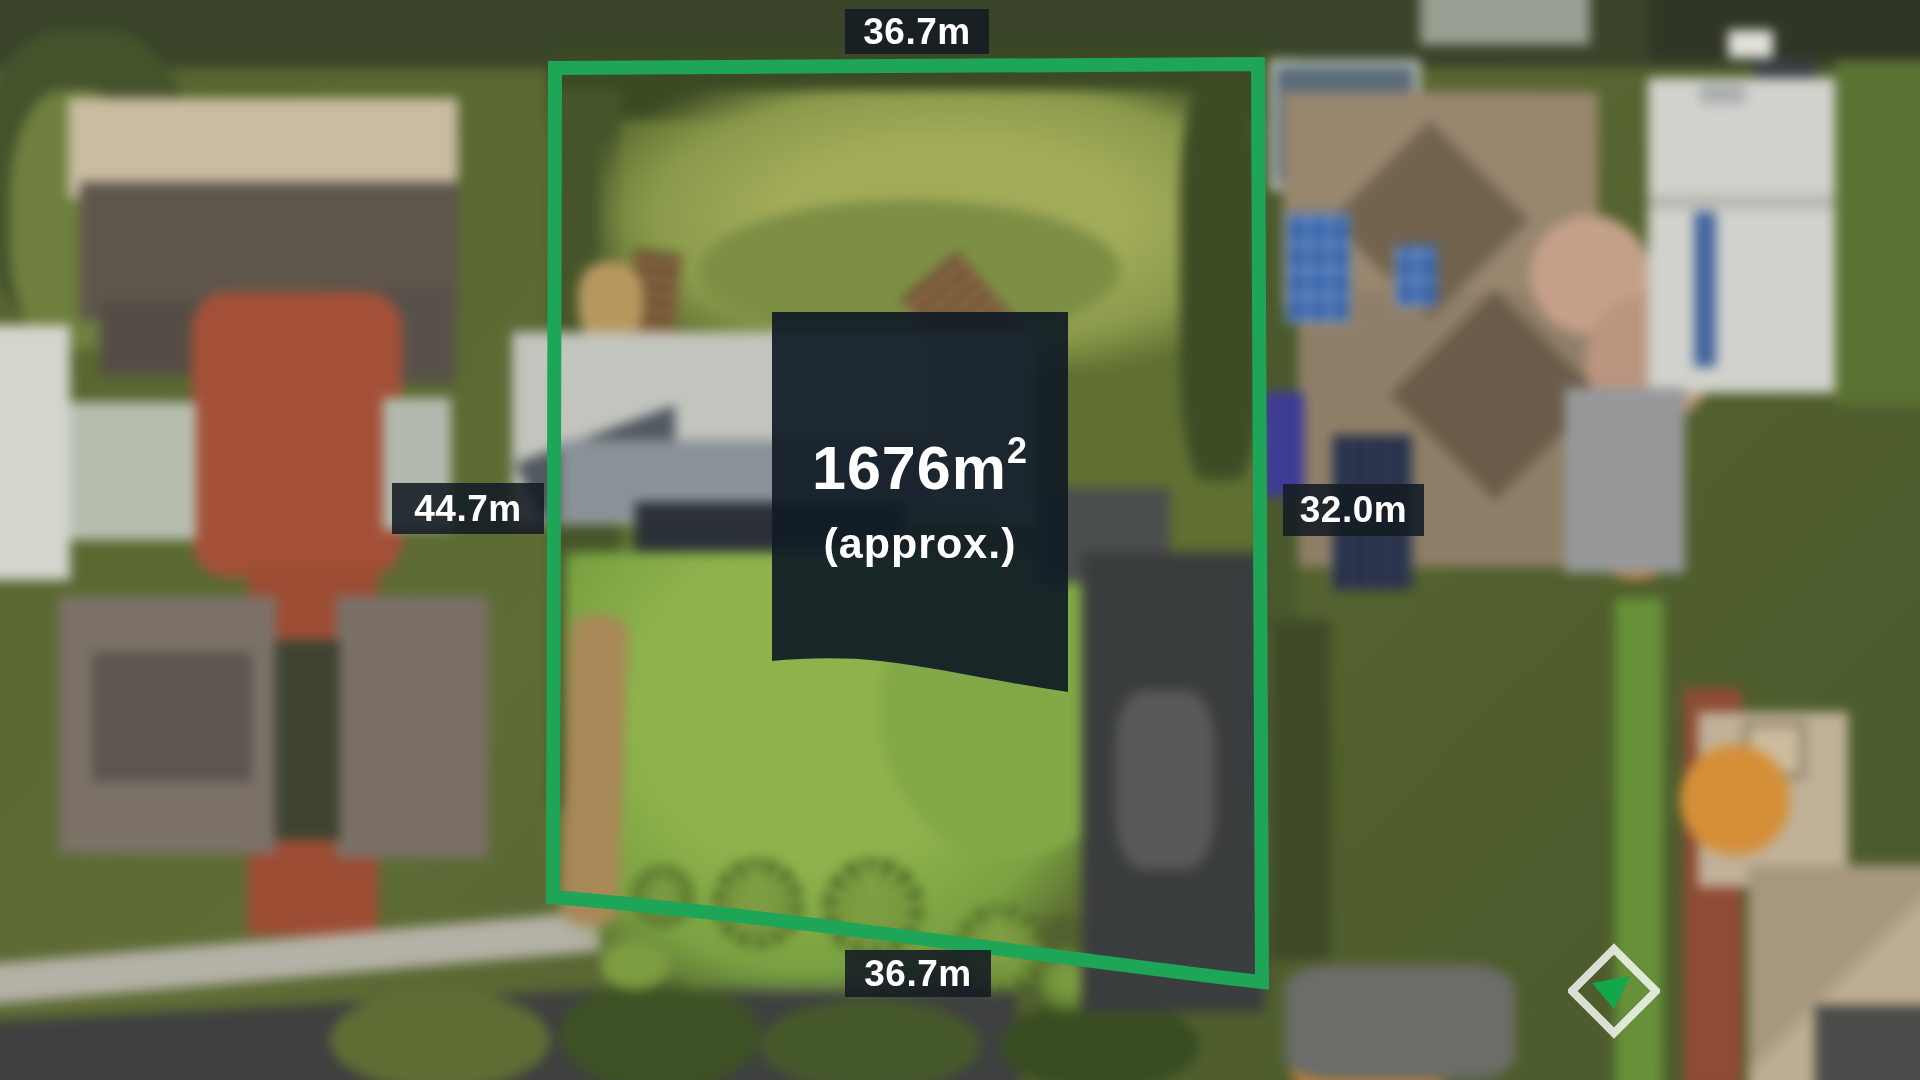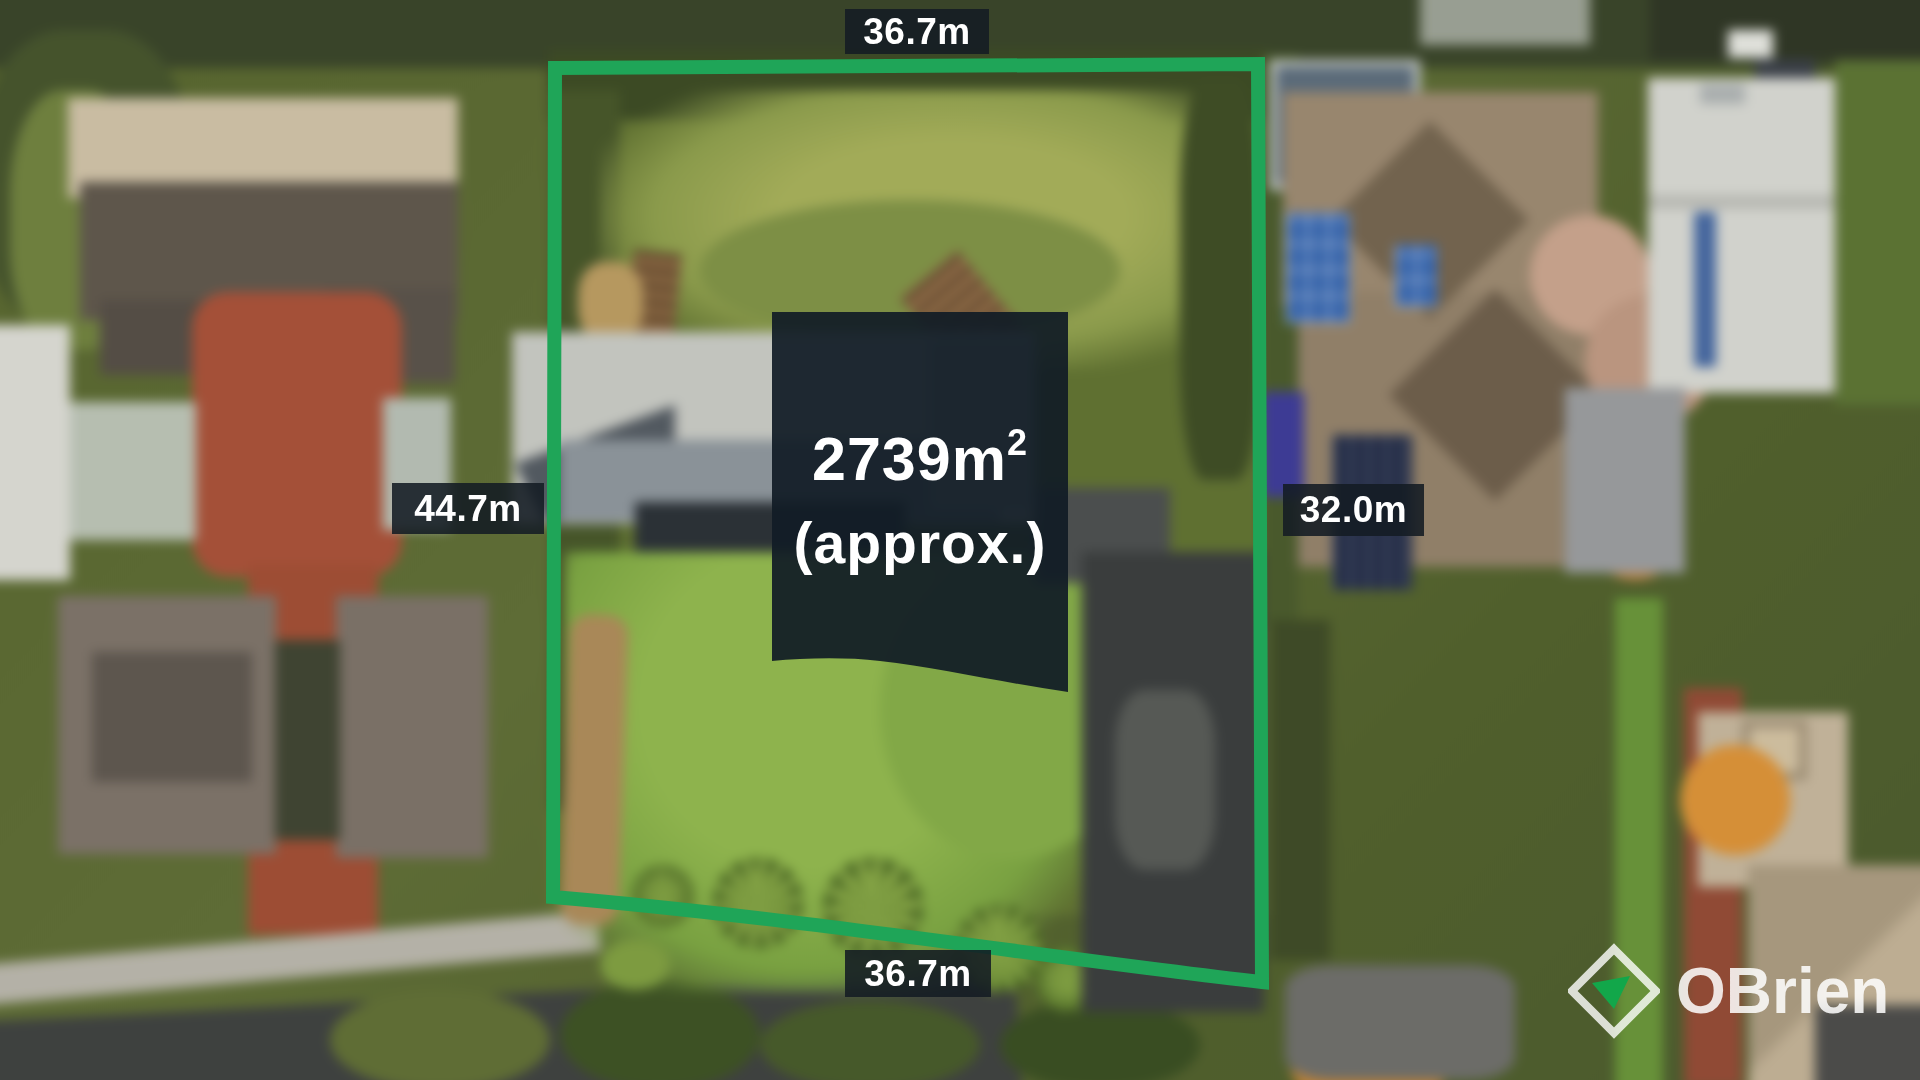--- a/index.html
+++ b/index.html
@@ -18,21 +18,21 @@
   
   .overlay-svg{position:absolute;left:0;top:0;}
   .dim-label{position:absolute;display:flex;align-items:center;justify-content:center;
              background:rgba(19,27,35,.88);color:#fff;font-weight:700;font-size:37px;
              letter-spacing:.5px;}
   .area-text{position:absolute;left:772px;top:330px;width:296px;height:340px;
              display:flex;flex-direction:column;align-items:center;justify-content:center;
              gap:16px;color:#fff;}
   .area-line1{font-size:61px;font-weight:600;letter-spacing:1px;}
   .area-line1 sup{font-size:36px;position:relative;top:-4px;font-weight:600;}
-  .area-line2{font-size:57px;font-weight:600;letter-spacing:1px;}
+  .area-line2{font-size:43px;font-weight:600;letter-spacing:1px;}
   .logo{position:absolute;left:1568px;top:943px;display:flex;align-items:center;gap:16px;}
   .logo-word{font-size:64px;font-weight:600;color:rgba(255,255,255,.85);letter-spacing:0;}
 </style>
 </head>
 <body>
 
 <div class="stage">
 
   <div class="photo">
     <i class="b" style="left:-40px;top:-40px;width:2000px;height:1160px;background:linear-gradient(135deg,#55632f,#5e6c38 40%,#505f2e 70%,#4a5930);"></i>
@@ -126,30 +126,29 @@
     <i class="b" style="left:1420px;top:-15px;width:170px;height:60px;background:#989e92;"></i>
     <i class="b" style="left:1728px;top:30px;width:45px;height:28px;background:#dfe0da;"></i>
   </div>
 
   <svg class="overlay-svg" width="1920" height="1080" viewBox="0 0 1920 1080">
     <path d="M 772 312 L 1068 312 L 1068 692 C 1010 684 940 668 880 661 C 845 657 805 658 772 661 Z" fill="rgba(17,28,38,0.93)"></path>
     <path d="M 555 68 L 1258 64 L 1262 982 C 1050 958 800 918 553 897 Z" fill="none" stroke-width="14" stroke-linejoin="miter" stroke="#1fa558"></path>
   </svg>
 
   <div class="area-text">
-    <div class="area-line1"><span>2739m</span><sup>2</sup></div>
+    <div class="area-line1"><span>1676m</span><sup>2</sup></div>
     <div class="area-line2">(approx.)</div>
   </div>
 
   <div class="dim-label" style="left:845px;top:9px;width:144px;height:45px;">36.7m</div>
   <div class="dim-label" style="left:392px;top:483px;width:152px;height:51px;">44.7m</div>
   <div class="dim-label" style="left:1283px;top:484px;width:141px;height:52px;">32.0m</div>
   <div class="dim-label" style="left:845px;top:950px;width:146px;height:47px;">36.7m</div>
 
   <div class="logo">
     <svg width="92" height="96" viewBox="0 0 92 96">
       <polygon points="46,6 88,48 46,90 4,48" fill="none" stroke="rgba(255,255,255,0.8)" stroke-width="8"></polygon>
       <path d="M 24 40 L 62 33 L 46 66 Z" fill="#12a74a"></path>
     </svg>
-    <span class="logo-word">OBrien</span>
   </div>
 
 </div>
 
 </body></html>

